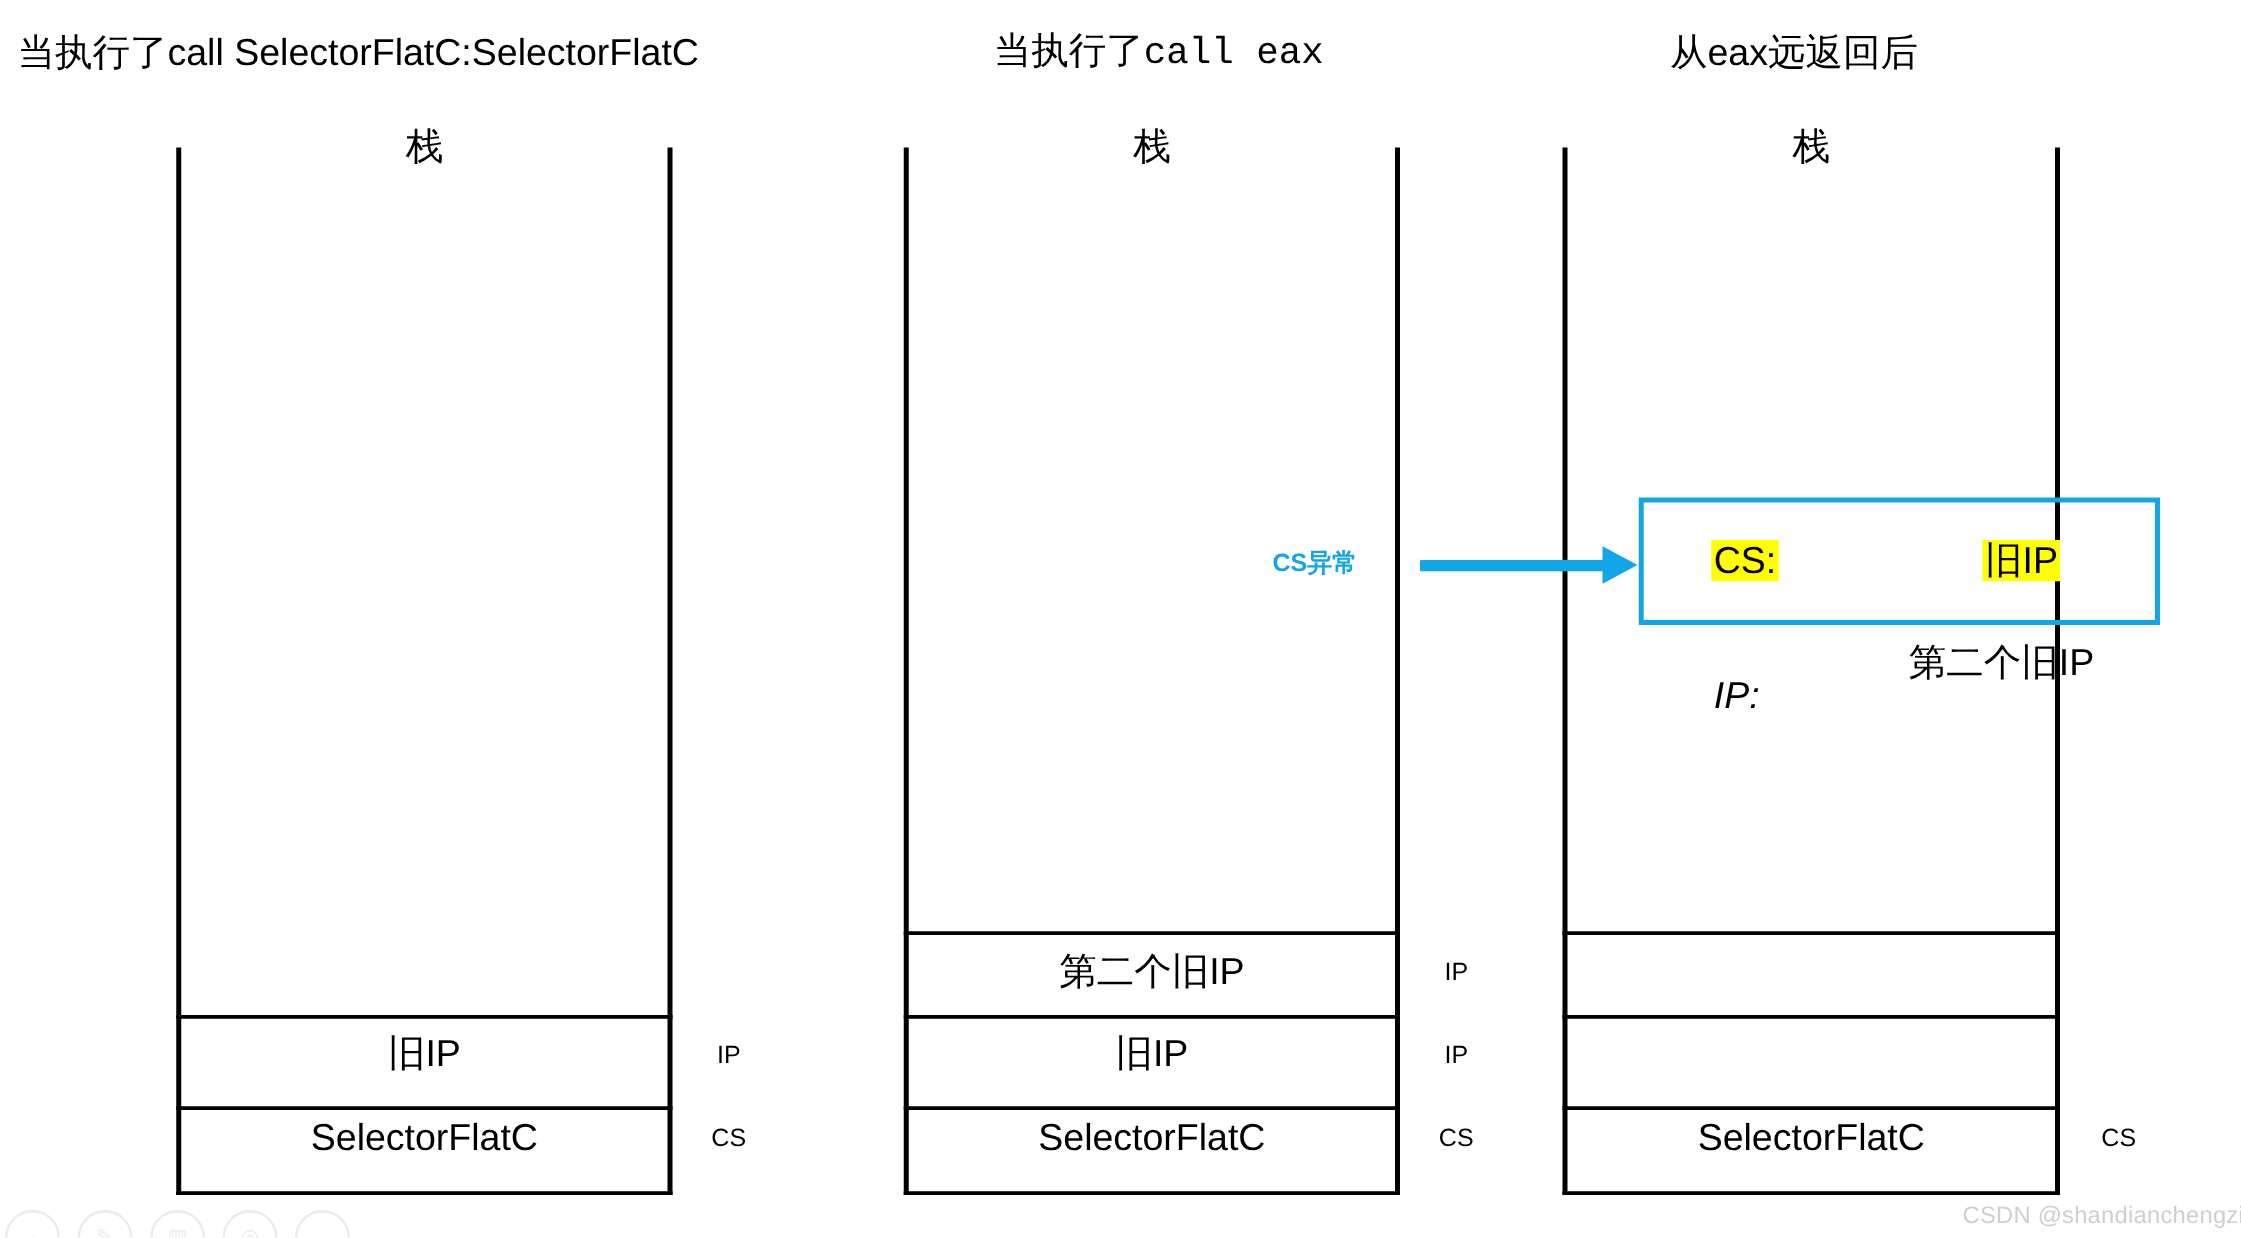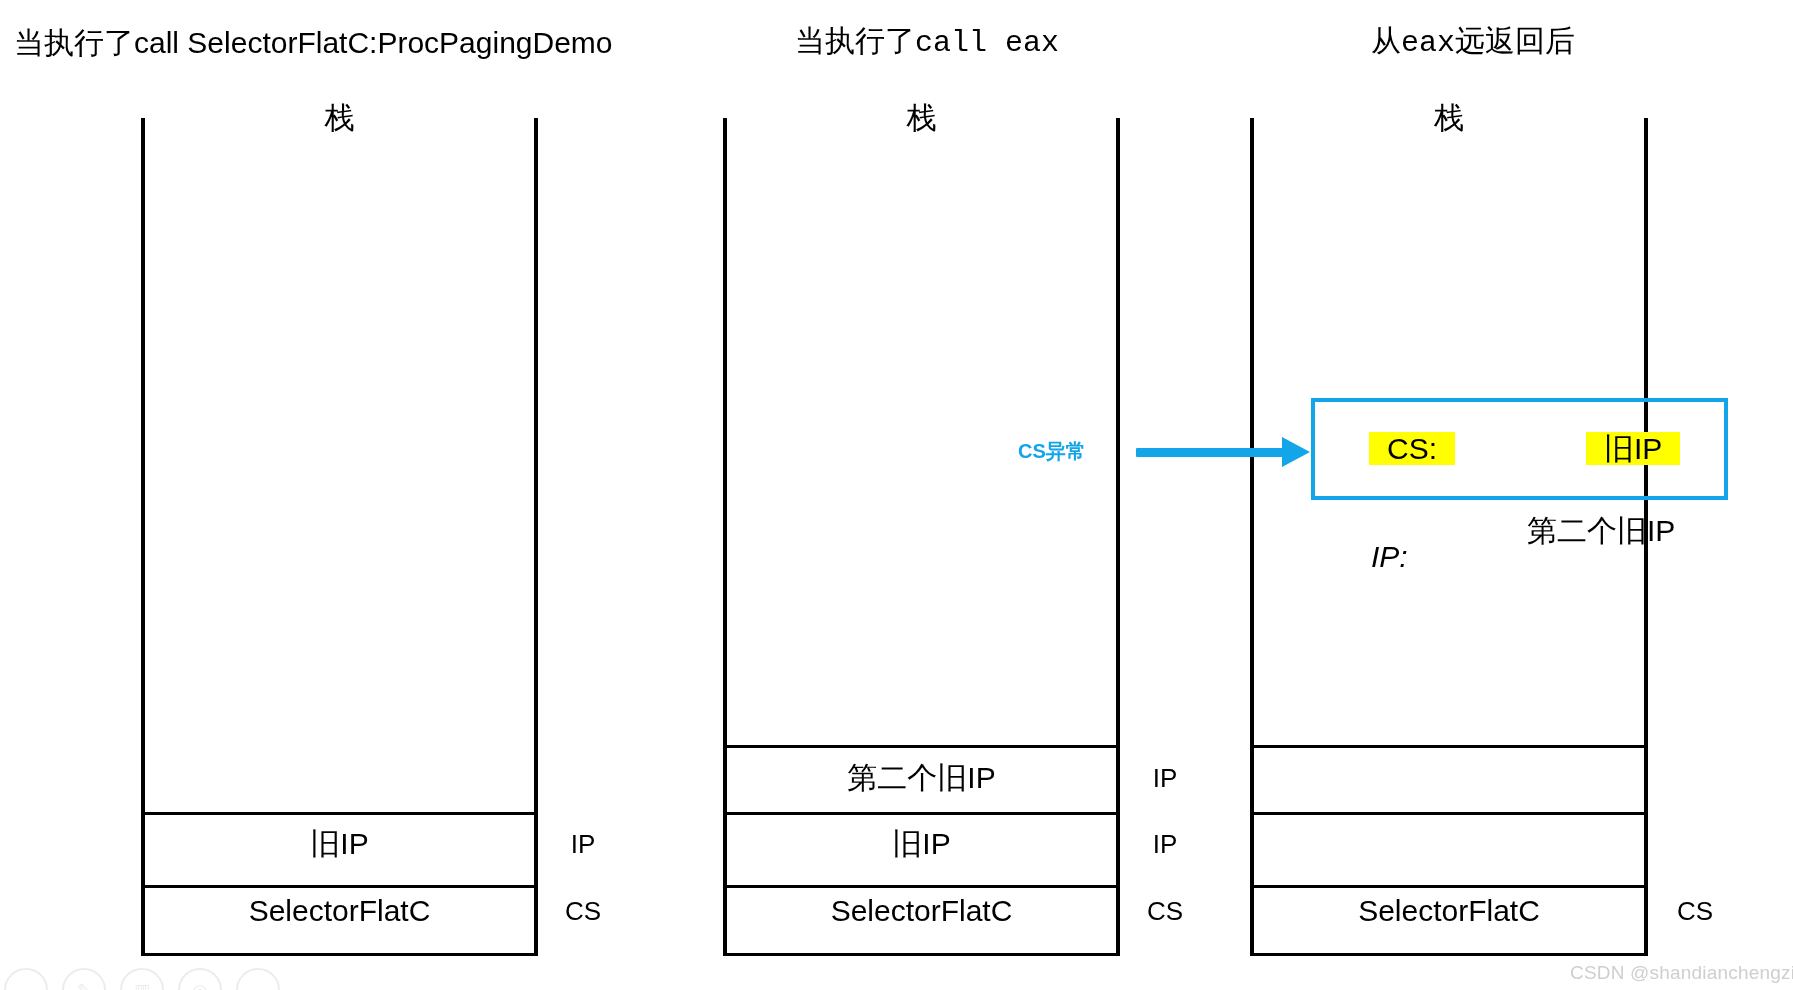--- a/index.html
+++ b/index.html
@@ -65,38 +65,38 @@
     position: absolute;
     font-size: 30px;
     line-height: 34px;
     white-space: nowrap;
     text-align: center;
     color: #000;
   }
 
   .side-reg {
     position: absolute;
-    font-size: 26px;
+    font-size: 20px;
     line-height: 34px;
     white-space: nowrap;
     color: #000;
     text-align: center;
   }
 
   
   .blue-box {
     position: absolute;
     border: 4px solid #12a5e8;
     box-sizing: border-box;
     background: transparent;
   }
 
   .hl {
     background: #ffff00;
-    padding: 0 18px;
+    padding: 0 2px;
   }
 
   .overlay-text {
     position: absolute;
     font-size: 30px;
     line-height: 34px;
     white-space: nowrap;
     color: #000;
   }
 
@@ -159,25 +159,25 @@
     font-size: 17px;
     color: #ececec;
     line-height: 1;
   }
 </style>
 </head>
 <body>
 
 <div id="stage">
 
-  <div class="col-title" style="left:14px; top:26px;">当执行了call SelectorFlatC:ProcPagingDemo</div>
+  <div class="col-title" style="left:14px; top:26px;">当执行了call SelectorFlatC:SelectorFlatC</div>
 
   <div class="col-title" style="left:795px; top:26px;font-family:Liberation Mono, monospace;">当执行了call eax</div>
 
-  <div class="col-title" style="left:1371px; top:26px;font-family:Liberation Mono, monospace;">从eax远返回后</div>
+  <div class="col-title" style="left:1336px; top:26px;">从eax远返回后</div>
 
   <div class="stack-label" style="left:141px; top:102px; width:397px;">栈</div>
 
   <div class="stack-col" style="left:141px; top:118px; width:397px; height:838px;">
     <div class="side-line left"></div>
     <div class="side-line right"></div>
   </div>
 
   <div class="hline" style="left:141px; top:812px; width:397px;"></div>
   <div class="hline" style="left:141px; top:885px; width:397px;"></div>

